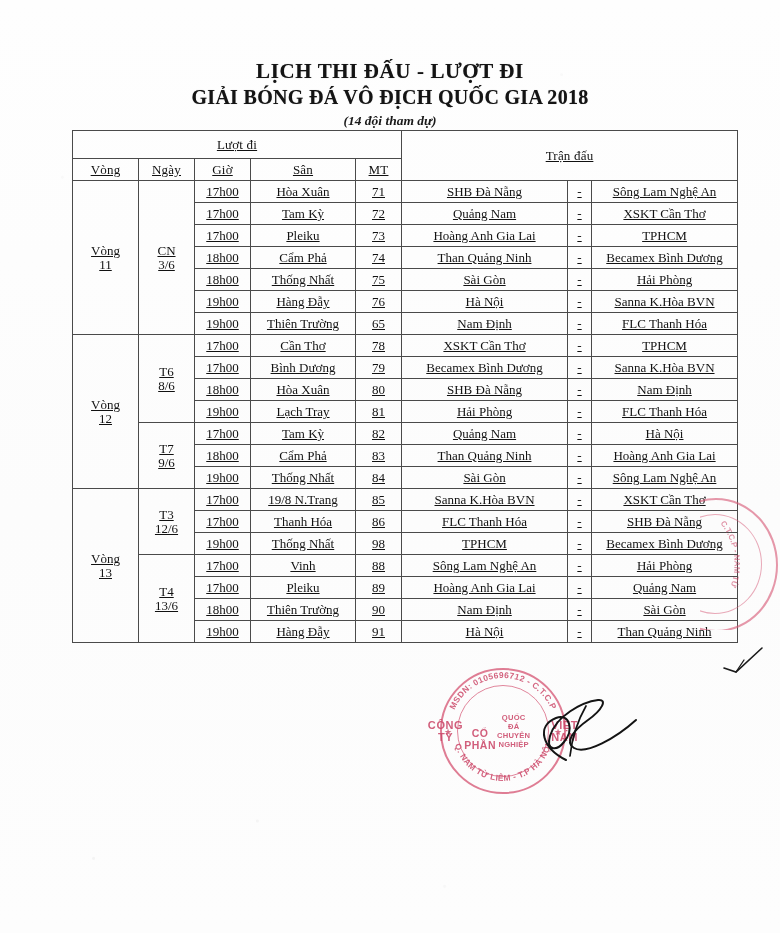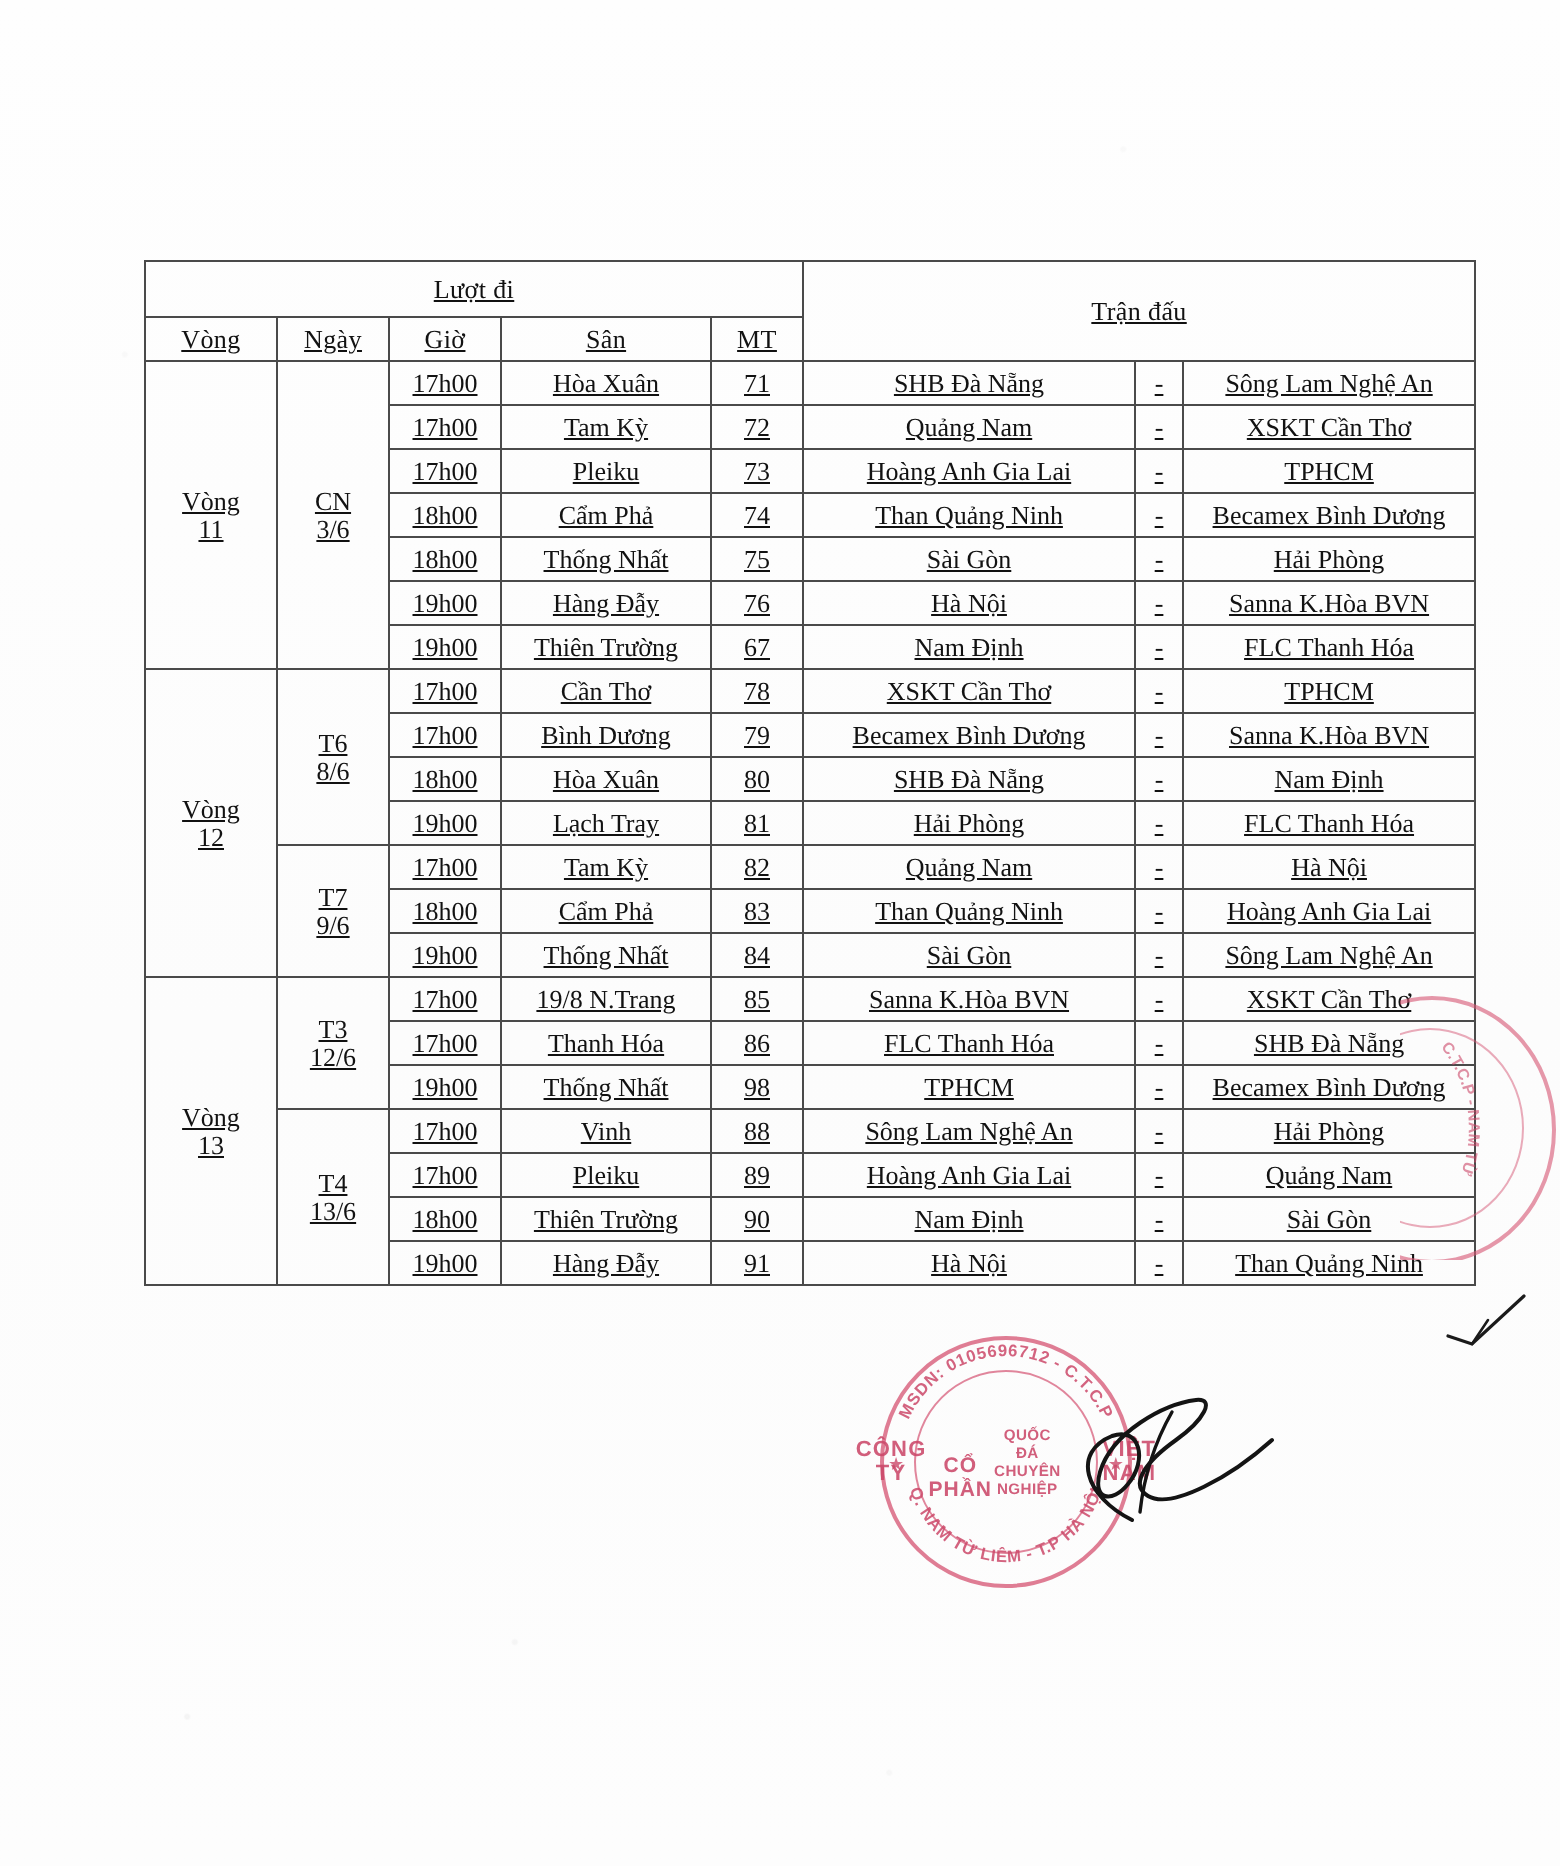--- a/index.html
+++ b/index.html
@@ -240,20 +240,25 @@
     width: 44px;
     height: 30px;
     pointer-events: none;
   }
 </style>
 </head>
 <body>
 
 <div id="page">
 
+  <div id="title-block">
+    <div class="title-main">LỊCH THI ĐẤU - LƯỢT ĐI</div>
+    <div class="title-sub">GIẢI BÓNG ĐÁ VÔ ĐỊCH QUỐC GIA 2018</div>
+    <div class="title-note">(14 đội tham dự)</div>
+  </div>
 
   <table id="schedule-table">
     <colgroup>
       <col class="c-round">
         <col class="c-date">
         <col class="c-time">
         <col class="c-venue">
         <col class="c-mt">
       <col class="c-home">
         <col class="c-sep">
@@ -319,21 +324,21 @@
           <td>19h00</td>
           <td>Hàng Đẫy</td>
           <td class="mt-cell">76</td>
           <td class="team-home">Hà Nội</td>
           <td class="sep-col">-</td>
           <td class="team-away">Sanna K.Hòa BVN</td>
         </tr>
         <tr>
           <td>19h00</td>
           <td>Thiên Trường</td>
-          <td class="mt-cell">67</td>
+          <td class="mt-cell">65</td>
           <td class="team-home">Nam Định</td>
           <td class="sep-col">-</td>
           <td class="team-away">FLC Thanh Hóa</td>
         </tr>
         <tr class="group-top">
           <td class="round-cell" rowspan="7">Vòng<br>12</td>
           <td class="date-cell" rowspan="4">T6<br>8/6</td>
           <td>17h00</td>
           <td>Cần Thơ</td>
           <td class="mt-cell">78</td>

